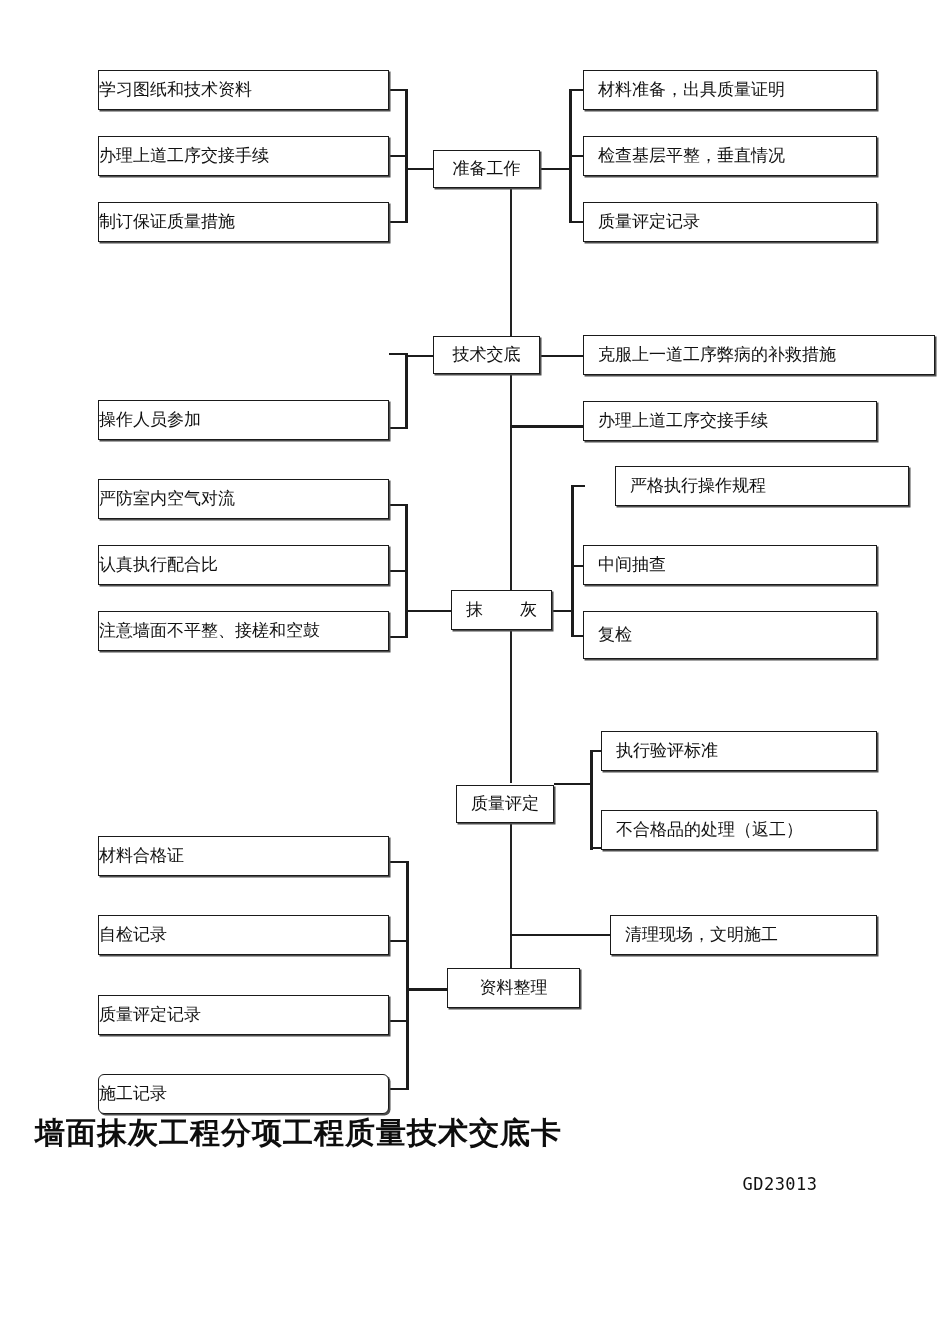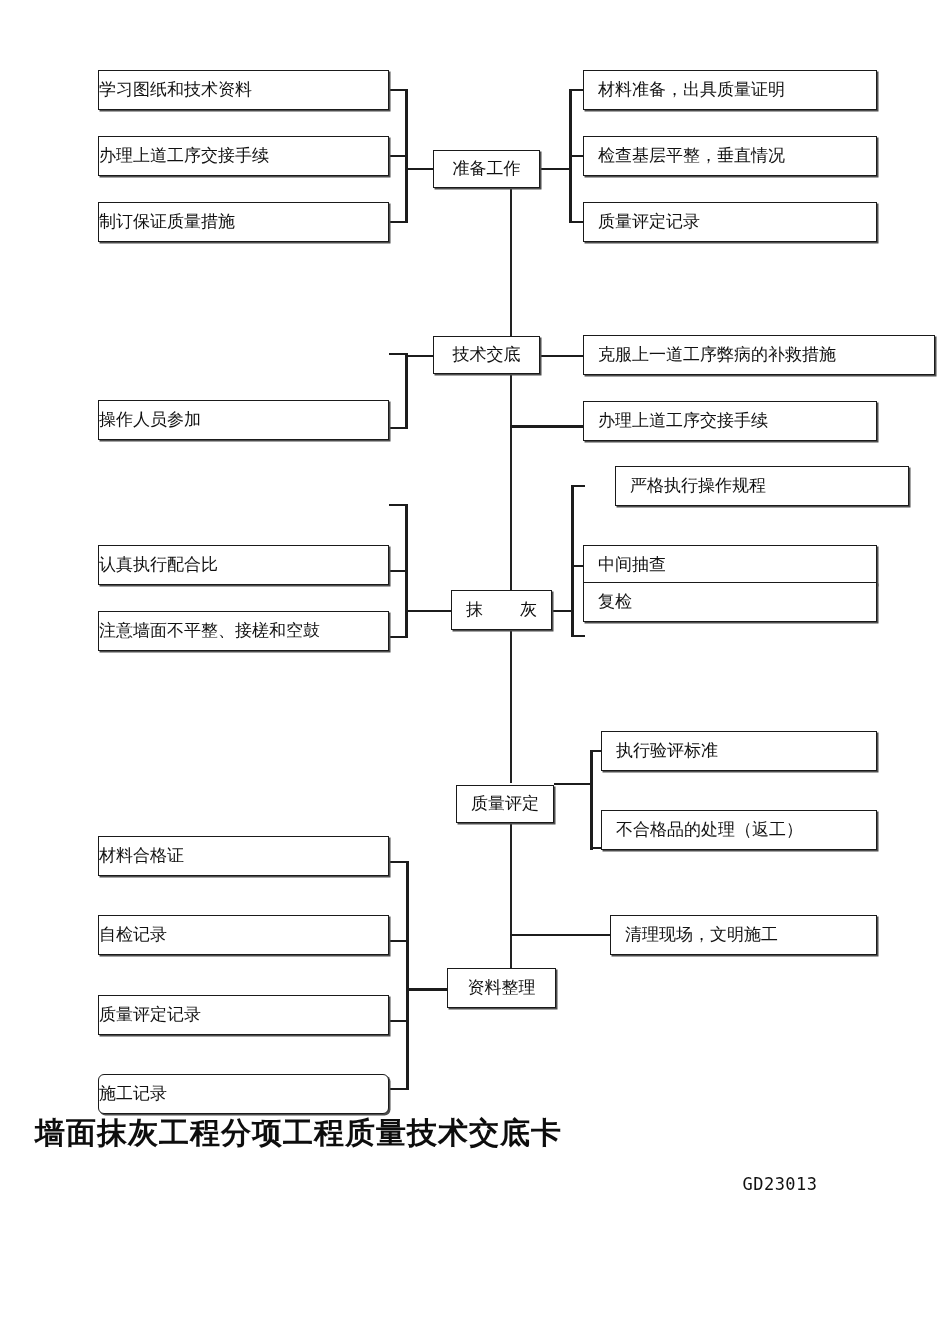--- a/index.html
+++ b/index.html
@@ -151,20 +151,23 @@
   <div class="ln h" style="left:540px; top:355px; width:43px;"></div>
   <div class="ln thick h" style="left:510px; top:425px; width:73px;"></div>
 
   <div class="node right" style="left:583px; top:335px; width:352px; height:40px;">
     <span class="txt">克服上一道工序弊病的补救措施</span>
   </div>
   <div class="node right" style="left:583px; top:401px; width:294px; height:40px;">
     <span class="txt">办理上道工序交接手续</span>
   </div>
 
+  <div class="node left" style="left:98px; top:479px; width:291px; height:40px;">
+    <span class="txt">严防室内空气对流</span>
+  </div>
   <div class="node left" style="left:98px; top:545px; width:291px; height:40px;">
     <span class="txt">认真执行配合比</span>
   </div>
   <div class="node left" style="left:98px; top:611px; width:291px; height:40px;">
     <span class="txt">注意墙面不平整、接槎和空鼓</span>
   </div>
 
   <div class="ln h" style="left:389px; top:504px; width:18px;"></div>
   <div class="ln h" style="left:389px; top:570px; width:18px;"></div>
   <div class="ln h" style="left:389px; top:636px; width:18px;"></div>
@@ -180,21 +183,21 @@
   <div class="ln h" style="left:571px; top:485px; width:14px;"></div>
   <div class="ln h" style="left:571px; top:565px; width:14px;"></div>
   <div class="ln h" style="left:571px; top:635px; width:14px;"></div>
 
   <div class="node right" style="left:583px; top:466px; width:294px; height:40px;margin-left:32px;">
     <span class="txt">严格执行操作规程</span>
   </div>
   <div class="node right" style="left:583px; top:545px; width:294px; height:40px;">
     <span class="txt">中间抽查</span>
   </div>
-  <div class="node right" style="left:583px; top:582px; width:294px; height:40px;">
+  <div class="node right" style="left:583px; top:611px; width:294px; height:48px;">
     <span class="txt">复检</span>
   </div>
 
   <div class="node stage" style="left:456px; top:785px; width:98px; height:38px;">
     <span class="txt">质量评定</span>
   </div>
 
   <div class="ln h" style="left:554px; top:783px; width:38px;"></div>
   <div class="ln thick v" style="left:590px; top:750px; height:100px;"></div>
   <div class="ln h" style="left:590px; top:750px; width:12px;"></div>
@@ -220,21 +223,21 @@
     <span class="txt">施工记录</span>
   </div>
 
   <div class="ln h" style="left:389px; top:861px;  width:19px;"></div>
   <div class="ln h" style="left:389px; top:940px;  width:19px;"></div>
   <div class="ln h" style="left:389px; top:1020px; width:19px;"></div>
   <div class="ln h" style="left:389px; top:1088px; width:19px;"></div>
   <div class="ln thick v" style="left:406px; top:861px; height:229px;"></div>
   <div class="ln thick h" style="left:406px; top:988px; width:42px;"></div>
 
-  <div class="node stage" style="left:447px; top:968px; width:109px; height:40px;">
+  <div class="node stage" style="left:447px; top:968px; width:133px; height:40px;">
     <span class="txt">资料整理</span>
   </div>
 
   <div class="ln h" style="left:510px; top:934px; width:101px;"></div>
 
   <div class="node right" style="left:610px; top:915px; width:267px; height:40px;">
     <span class="txt">清理现场，文明施工</span>
   </div>
 
   <div id="title">墙面抹灰工程分项工程质量技术交底卡</div>

